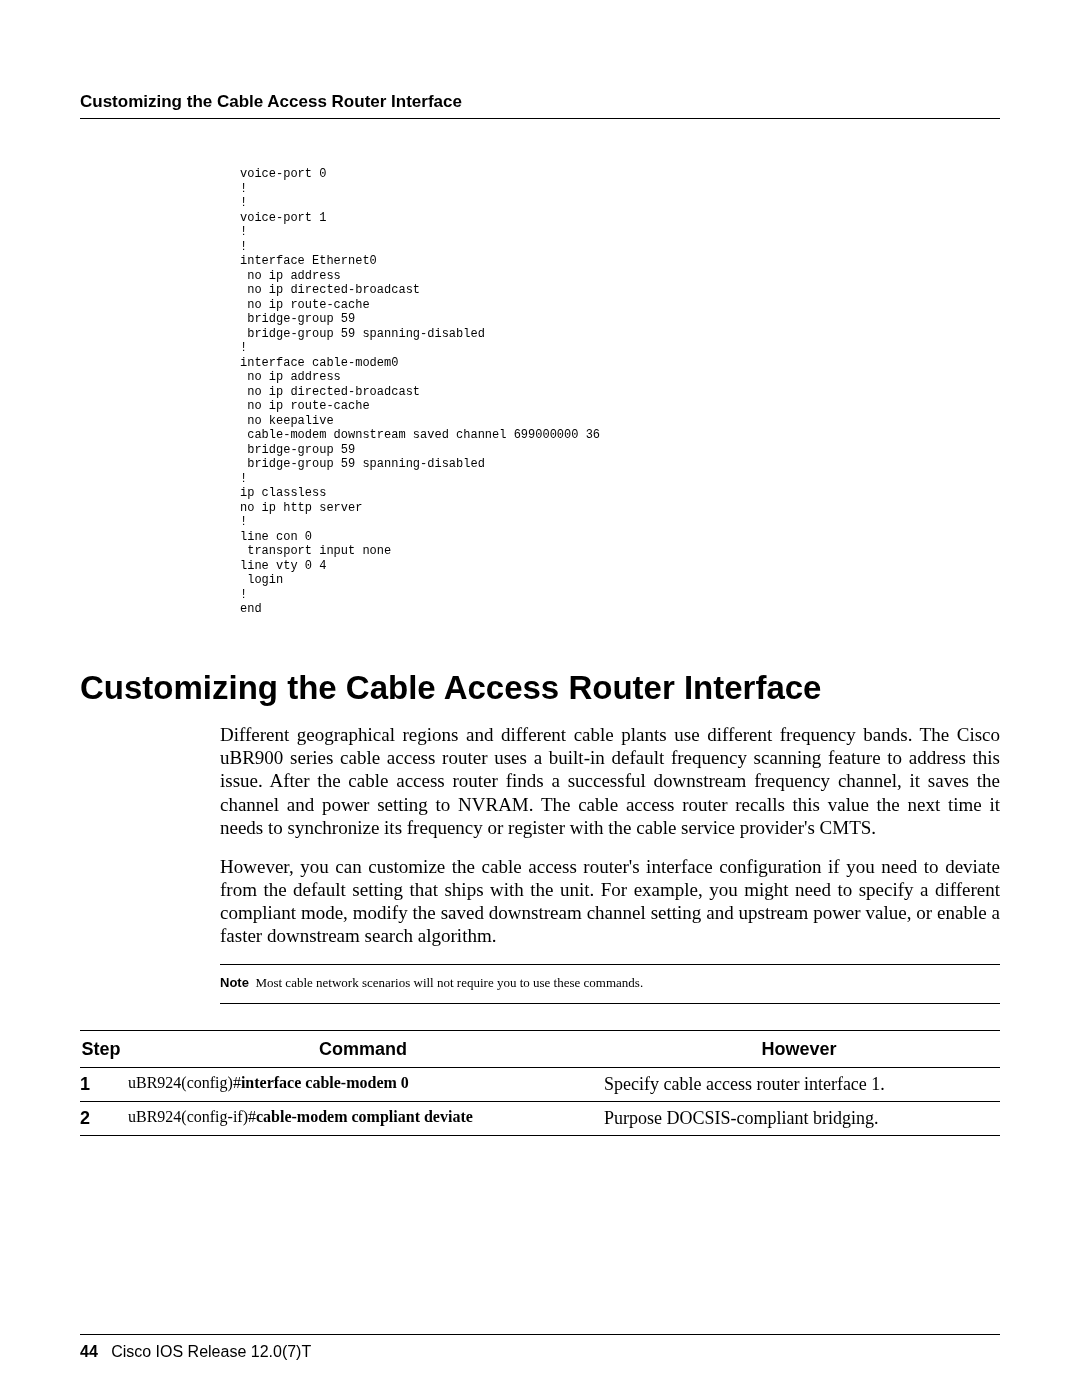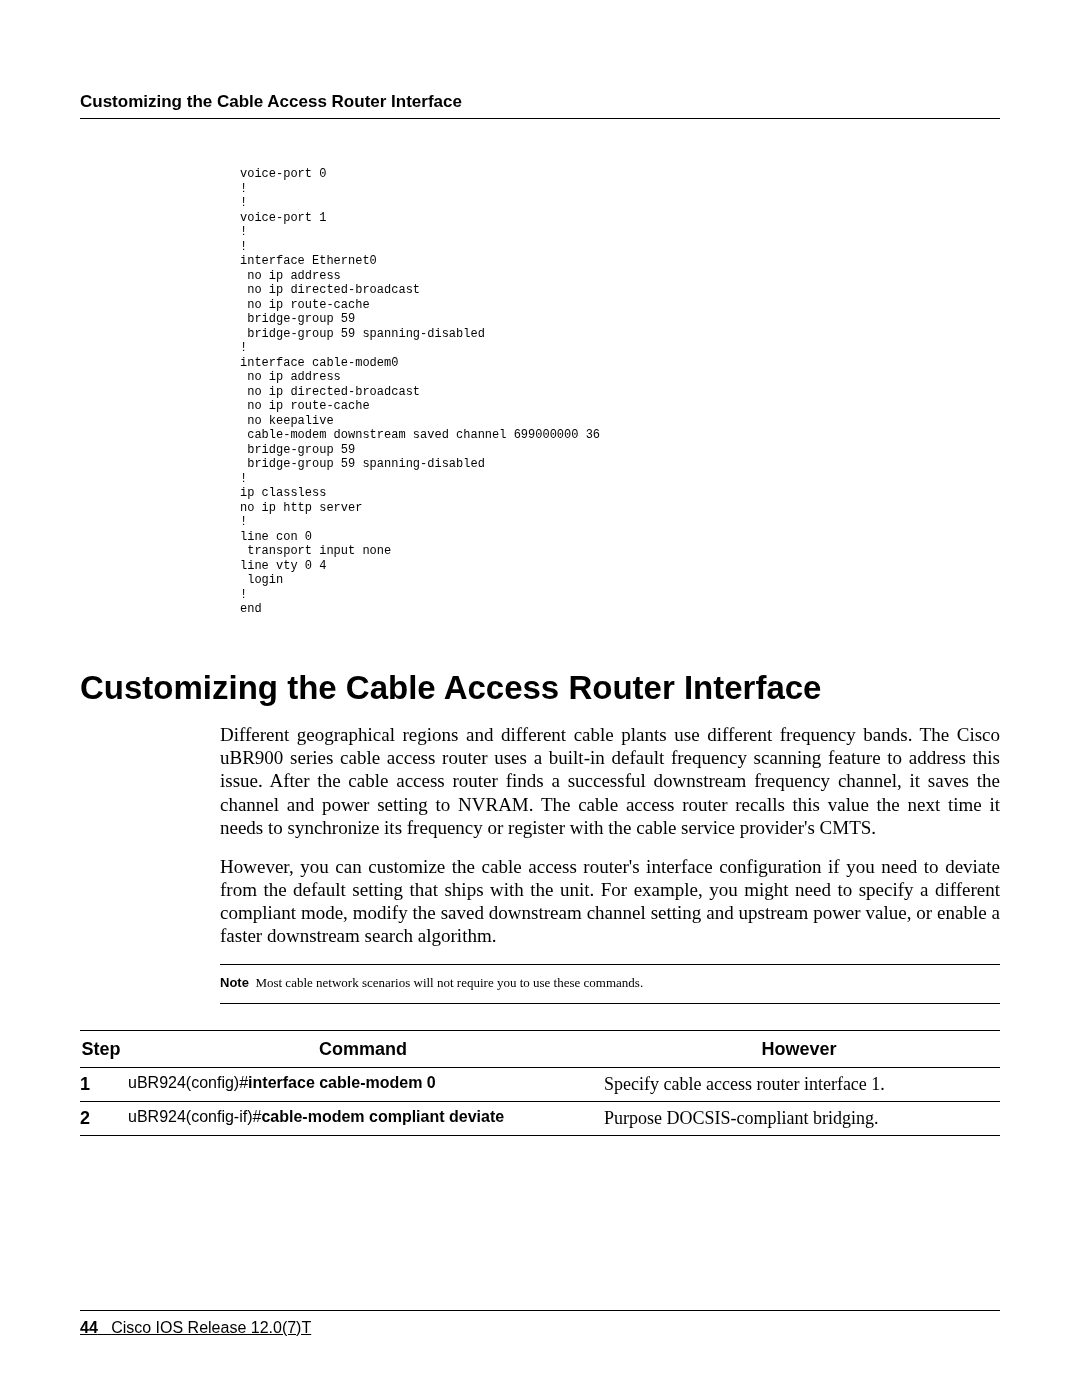--- a/index.html
+++ b/index.html
@@ -83,31 +83,30 @@
   }
   table.steps tr:last-child td {
     border-bottom: 1.5px solid #000;
   }
   table.steps td.stepnum {
     font-family: Helvetica, Arial, sans-serif;
     font-weight: bold;
     width: 42px;
   }
   table.steps td.cmd {
-    font-family: Liberation Sans, sans-serif;
+    font-family: Liberation Serif, serif;
     font-size: 16px;
     width: 470px;
   }
   table.steps td.cmd .b { font-weight: bold; }
   .footer {
     position: absolute;
     left: 80px;
-    bottom: 60px;
+    bottom: 36px;
     right: 80px;
-    text-decoration: underline;
   }
   .footer-rule {
     border: none;
     border-top: 1.5px solid #000;
     margin: 0 0 8px 0;
   }
   .footer-text {
     font-family: Helvetica, Arial, sans-serif;
     font-size: 16px;
   }

